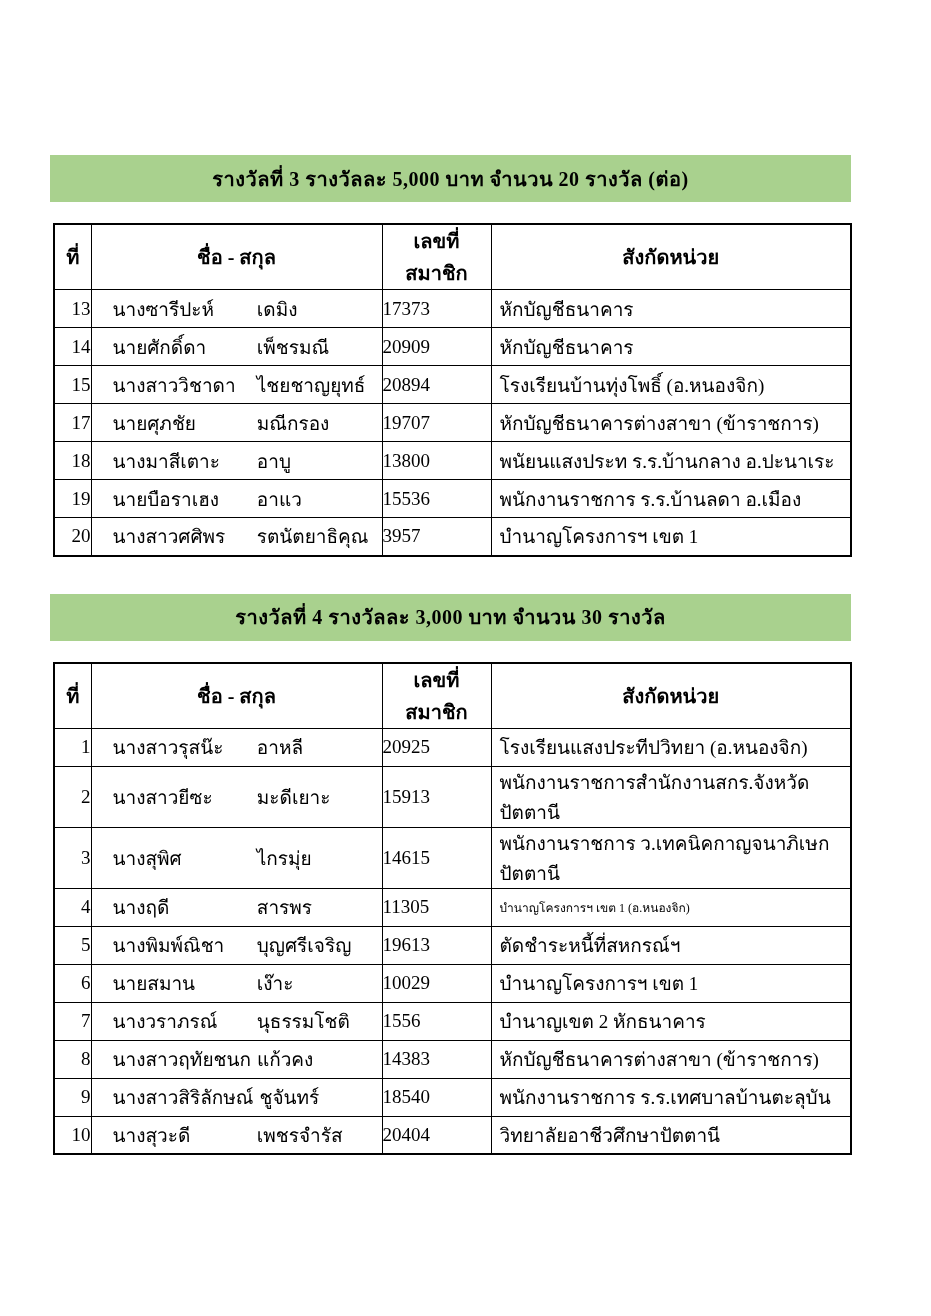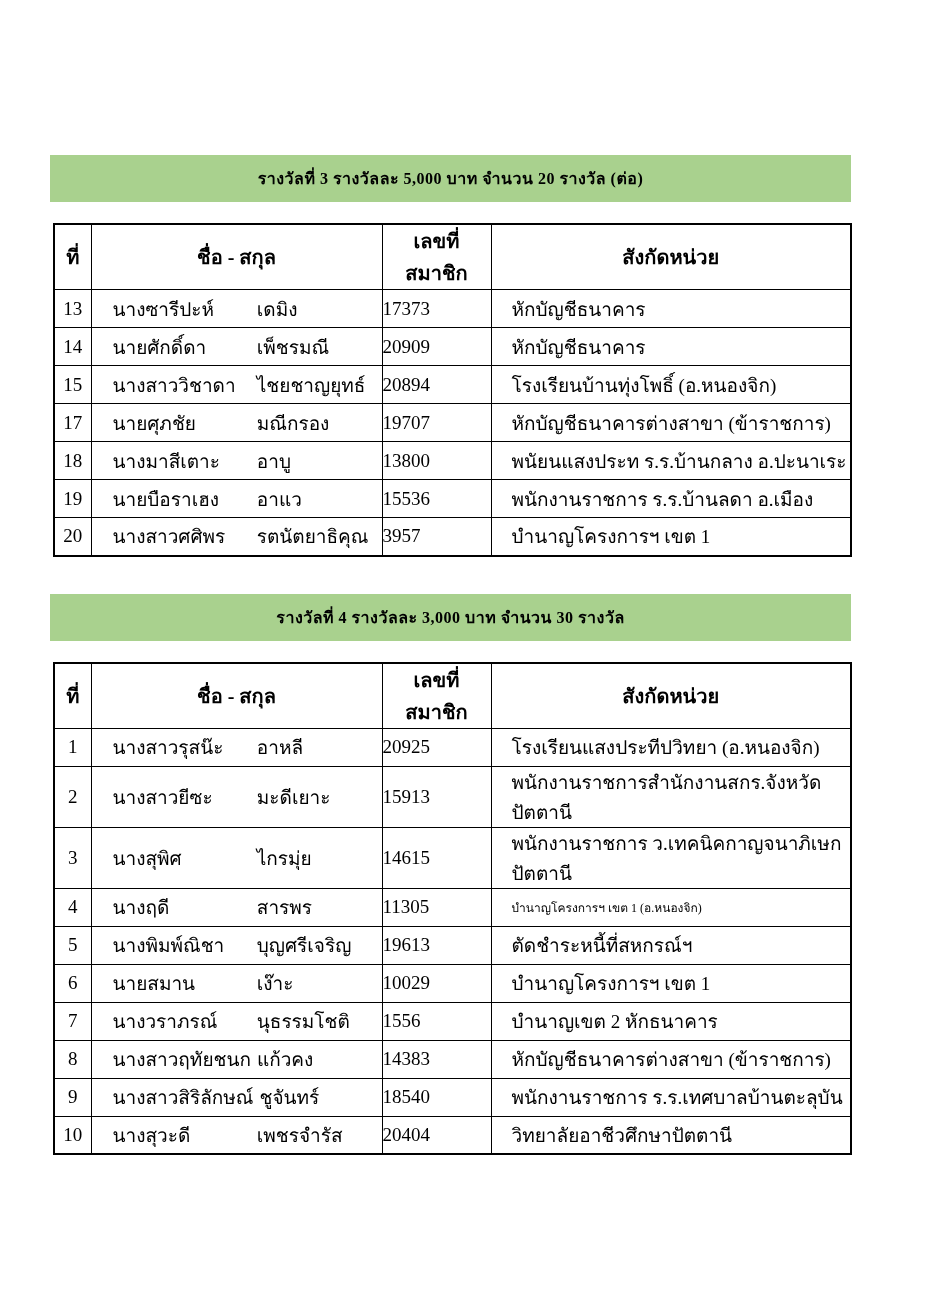--- a/index.html
+++ b/index.html
@@ -9,21 +9,21 @@
     font-family:"Liberation Serif", "DejaVu Serif", serif;
     color:#000;
   }
   .page { position:relative; width:931px; height:1316px; overflow:hidden; }
   .content { position:absolute; top:155px; left:50px; width:801px; }
 
   .banner {
     width:801px; height:47px;
     background:#A9D18E;
     display:flex; align-items:center; justify-content:center;
-    font-weight:bold; font-size:16px;
+    font-weight:bold; font-size:20px;
     letter-spacing:0.5px;
   }
   .banner.second { margin-top:37px; }
 
   table.prize-table {
     border-collapse:collapse;
     table-layout:fixed;
     width:797px;
     margin:21px 0 0 3px;
     border:2px solid #000;
@@ -41,24 +41,24 @@
     text-align:center;
     padding:0 2px;
   }
   .prize-table td { height:38px; font-size:19px; padding:0 3px; }
 
   col.c-no     { width:37px; }
   col.c-name   { width:291px; }
   col.c-member { width:109px; }
   col.c-unit   { width:360px; }
 
-  td.no-cell     { text-align:center; padding:0; }
+  td.no-cell     { text-align:right; padding:0; }
   td.member-cell { text-align:left; padding:0; }
   td.name-cell   { padding-left:21px; }
-  td.unit-cell   { padding-left:20px; }
+  td.unit-cell   { padding-left:8px; }
   td.unit-cell.small { font-size:12px; }
 
   .name-wrap { display:flex; align-items:center; }
   .fname { flex:0 0 auto; min-width:52%; padding-right:6px; white-space:nowrap; }
   .lname { white-space:nowrap; }
 </style>
 </head>
 <body>
 
 <div class="page">

